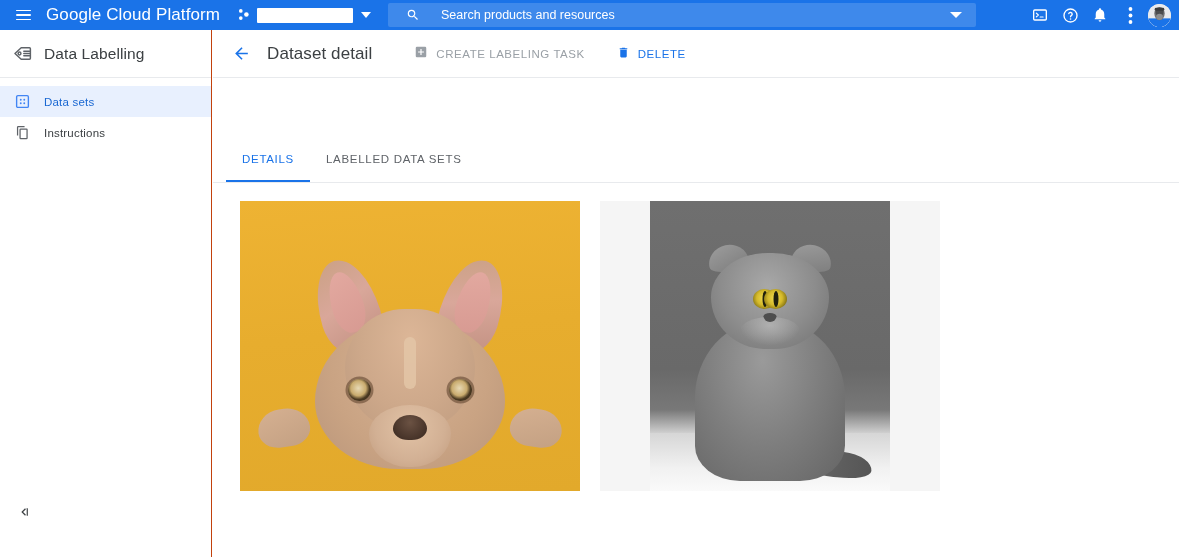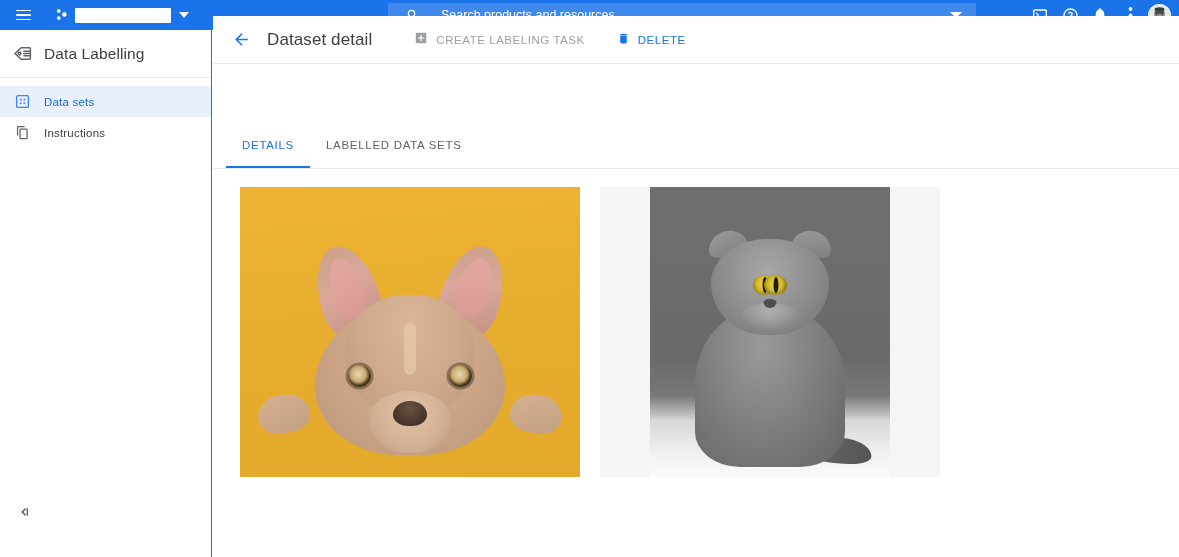--- a/index.html
+++ b/index.html
@@ -121,21 +121,21 @@
   .nav-item.selected { background: #e8f0fe; }
   .nav-item.selected .ni-label { color: #1967d2; }
   #collapse-btn {
     position: absolute; left: 14px; bottom: 35px;
     width: 20px; height: 20px; cursor: pointer;
     display: flex; align-items: center; justify-content: center;
   }
 
   
   #content {
-    position: absolute; top: 16px; left: 213px;
+    position: absolute; top: 30px; left: 213px;
     width: 966px; height: 492px; background: #ffffff; border-radius: 12px;
   }
   #content-header {
     height: 48px; display: flex; align-items: center;
     border-bottom: 1px solid #e8eaed;
     background: #ffffff;
   }
   #back-arrow {
     width: 40px; height: 40px; margin-left: 8px;
     display: flex; align-items: center; justify-content: center;
@@ -341,20 +341,21 @@
 <body>
 
 <div id="topbar">
 
   <div id="hamburger">
     <span></span>
       <span></span>
       <span></span>
   </div>
 
+  <div id="brand">Google Cloud Platform</div>
 
   <div id="project-selector">
     <svg id="project-icon" viewBox="0 0 16 16">
       <circle cx="3.2" cy="3.3" r="2.1" fill="#ffffff"></circle>
       <circle cx="3.2" cy="11.5" r="2.1" fill="#ffffff"></circle>
       <circle cx="9.6" cy="7.4" r="2.6" fill="#ffffff"></circle>
     </svg>
     <div id="project-name-box"></div>
     <div id="project-caret"></div>
   </div>

